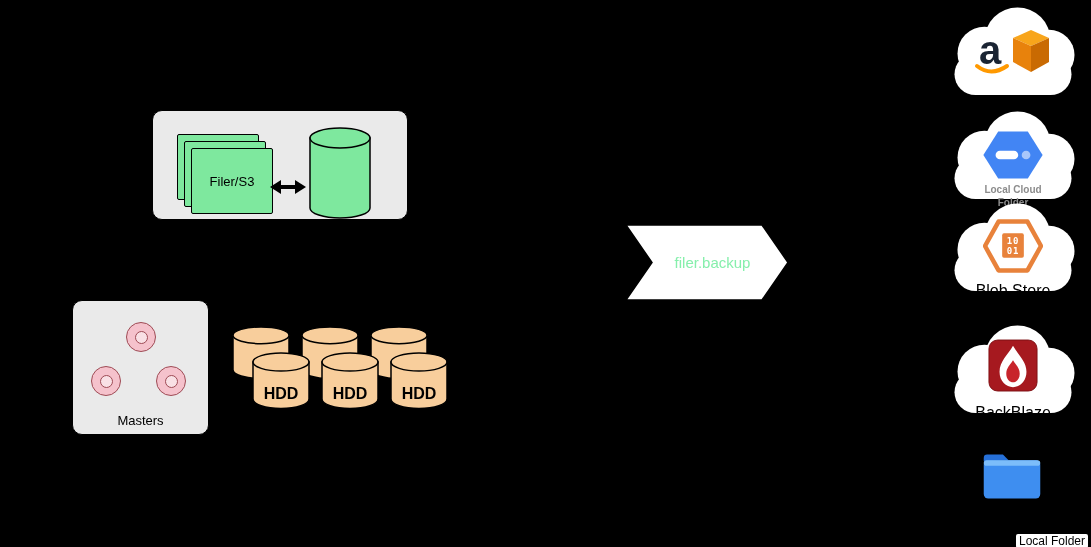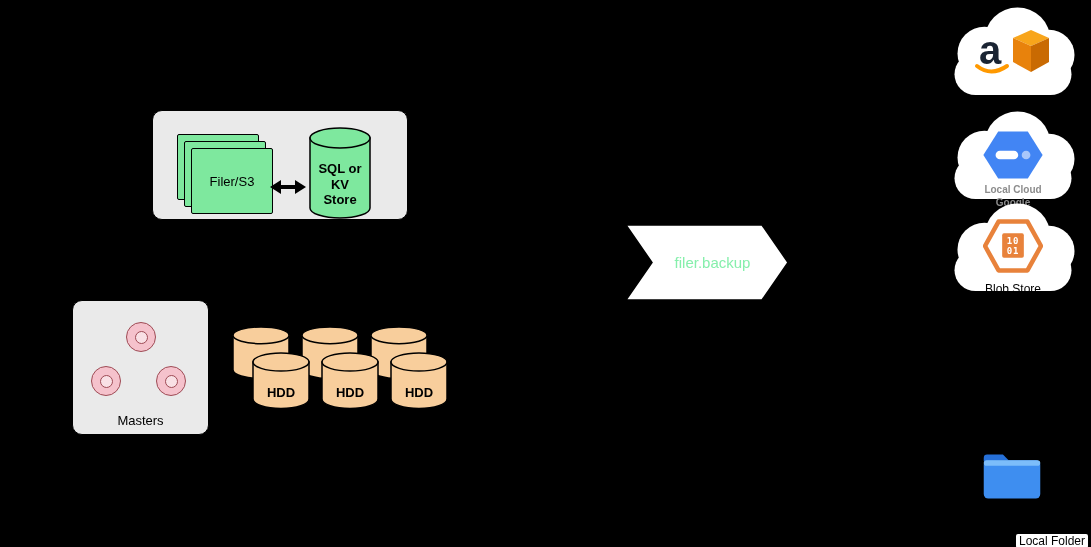--- a/index.html
+++ b/index.html
@@ -22,30 +22,30 @@
   .green-cyl { left:156px; top:16px; width:62px; height:92px; }
   .cyl-text { position:absolute; top:34px; left:0; width:100%; text-align:center; font-weight:bold; font-size:13px; line-height:1.2; color:#000; }
 
   
   .donut { position:absolute; width:30px; height:30px; border-radius:50%; background:#F5C2CC; border:1.5px solid #9E4B55; display:flex; align-items:center; justify-content:center; }
   .hole { width:13px; height:13px; border-radius:50%; background:#F9E0E5; border:1.5px solid #9E4B55; }
   .masters-label { position:absolute; left:0; top:112px; width:100%; text-align:center; font-weight:normal; font-size:13px; color:#000; }
 
   
   .hdd-cyl { position:absolute; }
-  .hdd-label { position:absolute; top:33px; left:0; width:100%; text-align:center; font-weight:bold; font-size:13px; color:#000; }
+  .hdd-label { position:absolute; top:33px; left:0; width:100%; text-align:center; font-weight:bold; font-size:16px; color:#000; }
 
   
   .backup-arrow { left:625px; top:224px; width:165px; height:77px; }
   .backup-label { position:absolute; inset:0; display:flex; align-items:center; justify-content:center; padding-left:10px; font-size:15px; color:#86efac; }
 
   
   .cloud { width:150px; height:98px; }
   .cloud-svg { position:absolute; inset:0; width:150px; height:98px; }
-  .cloud-label { position:absolute; left:0; width:100%; text-align:center; color:#000; font-size:12px; }
+  .cloud-label { position:absolute; left:0; width:100%; text-align:center; color:#000; font-size:16px; }
   .gcs-label { top:74px; color:#8C8C8C; font-weight:bold; font-size:10px; line-height:1.25; }
   .blob-label { top:80px; }
   .bb-label { top:80px; }
 
   .chip { display:inline-block; background:#fff; color:#000; font-size:12px; padding:0 3px; border-radius:2px; white-space:nowrap; }
 
   svg text { font-family:"Liberation Sans","DejaVu Sans",sans-serif; }
   .mono-bits { font-family:"DejaVu Sans Mono",monospace; }
 </style>
 </head>
@@ -64,25 +64,20 @@
       <line x1="9" y1="12" x2="29" y2="12" stroke="#000" stroke-width="4"></line>
       <polygon points="1,12 12,5 12,19" fill="#000"></polygon>
       <polygon points="37,12 26,5 26,19" fill="#000"></polygon>
     </svg>
 
     <div class="abs green-cyl">
       <svg width="62" height="92" viewBox="0 0 62 92">
         <path d="M1 11 V81 A30 10 0 0 0 61 81 V11 Z" fill="#7EE89E" stroke="#000" stroke-width="1.5"></path>
         <ellipse cx="31" cy="11" rx="30" ry="10" fill="#7EE89E" stroke="#000" stroke-width="1.5"></ellipse>
       </svg>
-      <span class="cyl-text">
-        <span>SQL or</span><br>
-        <span>KV</span><br>
-        <span>Store</span>
-      </span>
     </div>
   </div>
 
   <div class="gray-box masters-box abs">
     <div class="donut" style="left:53px; top:21px;">
         <div class="hole"></div>
       </div>
     <div class="donut" style="left:18px; top:65px;">
         <div class="hole"></div>
       </div>
@@ -169,21 +164,21 @@
         <rect x="22" y="64" width="156" height="56" rx="28"></rect>
       </g>
     </svg>
     <svg class="abs" style="left:43px; top:18px;" width="64" height="54" viewBox="0 0 72 62">
       <polygon points="19,4 53,4 70,31 53,58 19,58 2,31" fill="#4285F4"></polygon>
       <rect x="16" y="26" width="26" height="10" rx="5" fill="#FFFFFF"></rect>
       <circle cx="51" cy="31" r="5" fill="#A9C7FA"></circle>
     </svg>
     <div class="cloud-label gcs-label">
       <span>Local Cloud</span><br>
-      <span>Google</span>
+      <span>Folder</span>
     </div>
   </div>
 
   <div class="abs cloud" style="left:938px; top:202px;">
     <svg class="cloud-svg" viewBox="0 0 200 132" preserveAspectRatio="none">
       <g fill="#FFFFFF">
         <circle cx="62" cy="64" r="36"></circle>
         <circle cx="106" cy="46" r="44"></circle>
         <circle cx="148" cy="66" r="34"></circle>
         <rect x="22" y="64" width="156" height="56" rx="28"></rect>
@@ -191,20 +186,36 @@
     </svg>
     <svg class="abs" style="left:45px; top:16px;" width="60" height="56" viewBox="0 0 66 62">
       <polygon points="17,4 49,4 64,31 49,58 17,58 2,31" fill="#FFFFFF" stroke="#E8823B" stroke-width="5" stroke-linejoin="round"></polygon>
       <rect x="21" y="17" width="24" height="27" rx="2" fill="#E8823B"></rect>
       <text class="mono-bits" x="33" y="29" font-size="10" font-weight="bold" fill="#FFFFFF" text-anchor="middle" letter-spacing="1">10</text>
       <text class="mono-bits" x="33" y="40" font-size="10" font-weight="bold" fill="#FFFFFF" text-anchor="middle" letter-spacing="1">01</text>
     </svg>
     <div class="cloud-label blob-label">Blob Store</div>
   </div>
 
+  <div class="abs cloud" style="left:938px; top:324px;">
+    <svg class="cloud-svg" viewBox="0 0 200 132" preserveAspectRatio="none">
+      <g fill="#FFFFFF">
+        <circle cx="62" cy="64" r="36"></circle>
+        <circle cx="106" cy="46" r="44"></circle>
+        <circle cx="148" cy="66" r="34"></circle>
+        <rect x="22" y="64" width="156" height="56" rx="28"></rect>
+      </g>
+    </svg>
+    <svg class="abs" style="left:50px; top:14px;" width="50" height="56" viewBox="0 0 52 58">
+      <rect x="1" y="2" width="50" height="53" rx="9" fill="#A6191F" stroke="#7E1014" stroke-width="1"></rect>
+      <path d="M26 8 C21 17 12 24 12 35 C12 45 19 51 26 51 C33 51 40 45 40 35 C40 24 31 17 26 8 Z" fill="#FFFFFF"></path>
+      <path d="M26 23 C23 28 19 31 19 37 C19 43 23 46 26 46 C29 46 33 43 33 37 C33 31 29 28 26 23 Z" fill="#C8242B"></path>
+    </svg>
+    <div class="cloud-label bb-label">BackBlaze</div>
+  </div>
 
   <div class="abs" style="left:980px; top:450px;">
     <svg width="64" height="52" viewBox="0 0 56 46">
       <path d="M3 10 v-3 a3 3 0 0 1 3 -3 h14 l5 5 z" fill="#2670D8"></path>
       <rect x="3" y="9" width="50" height="34" rx="4" fill="#3E8EF0"></rect>
       <rect x="3" y="9" width="50" height="5" rx="2.5" fill="#7CBDFA"></rect>
     </svg>
   </div>
   <div class="abs" style="left:938px; top:516px; width:150px; text-align:right;margin-top:15px;">
     <span class="chip">Local Folder</span>

